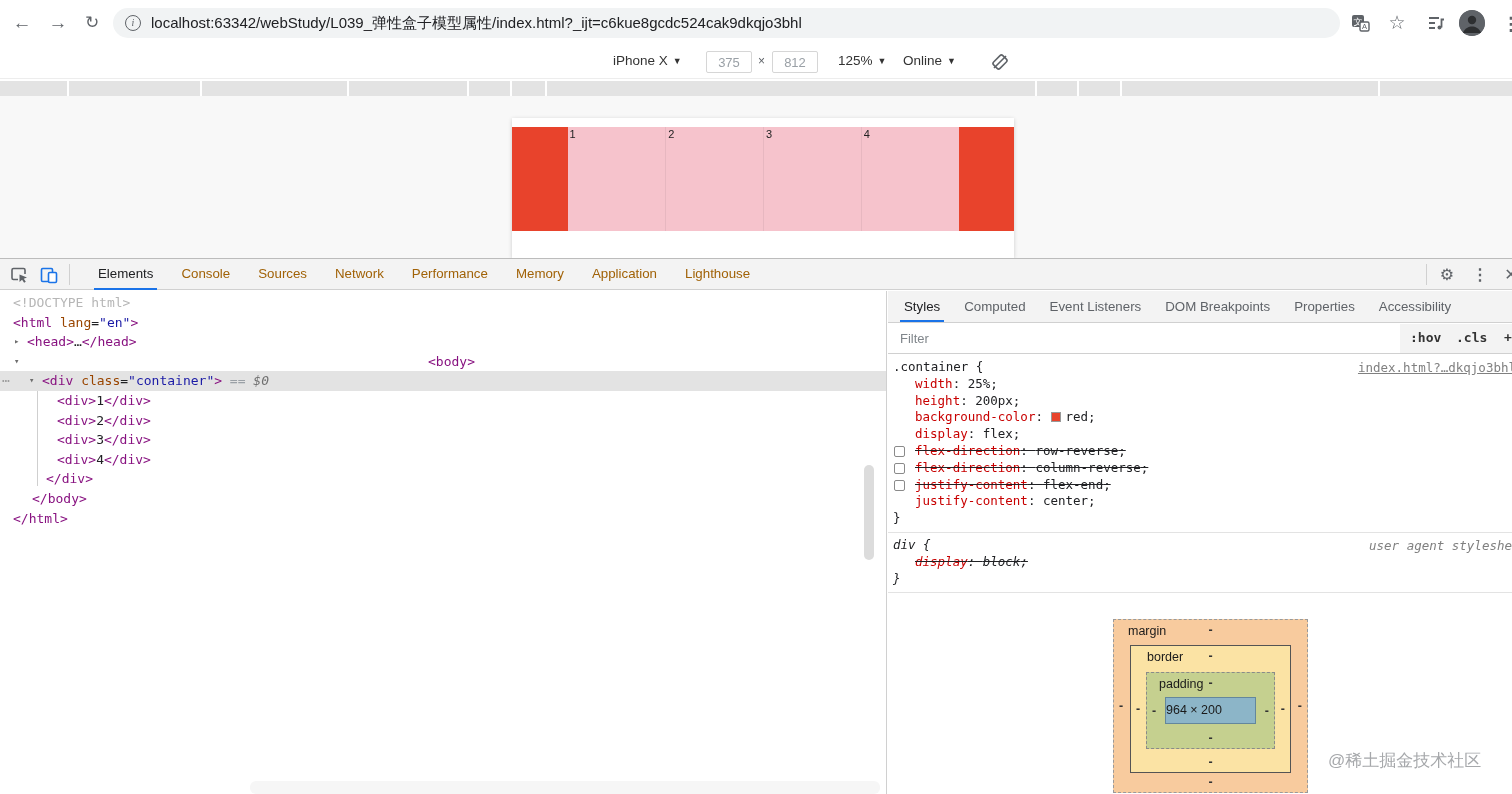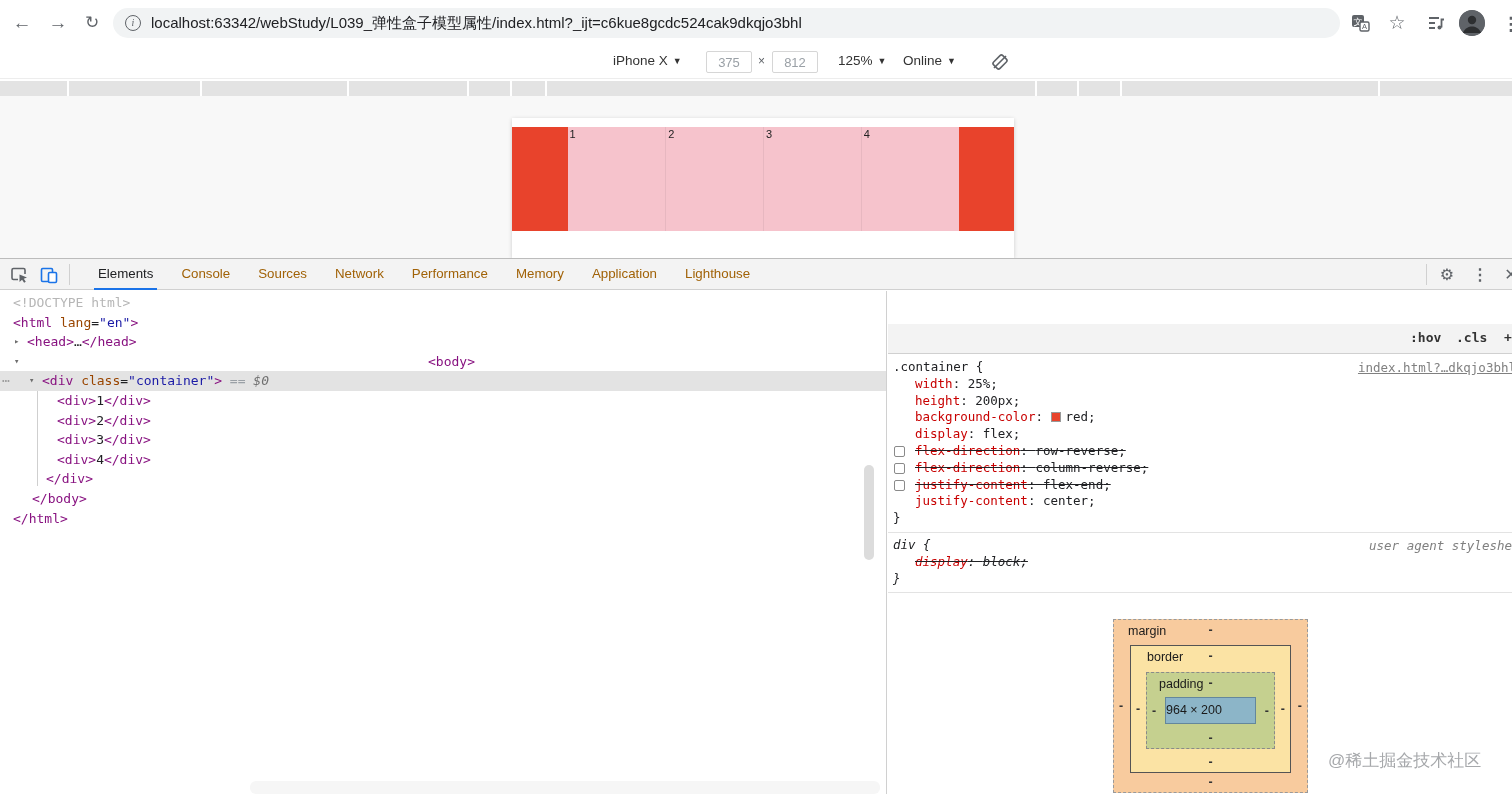--- a/index.html
+++ b/index.html
@@ -276,21 +276,30 @@
           <div class="tree-row">
             <span class="row-txt" style="padding-left: 13px;"><span class="tk-tag">&lt;/html&gt;</span></span>
           </div>
         </div>
       <div class="tree-guide"></div>
       <div class="el-scroll"></div>
       <div class="el-hscroll"></div>
     </div>
 
     <div class="dt-sidebar">
+      <div class="sb-tabs">
+          <span class="sb-tab active">Styles</span>
+          <span class="sb-tab">Computed</span>
+          <span class="sb-tab">Event Listeners</span>
+          <span class="sb-tab">DOM Breakpoints</span>
+          <span class="sb-tab">Properties</span>
+          <span class="sb-tab">Accessibility</span>
+        </div>
       <div class="filter-row">
+        <input class="filter-input" placeholder="Filter" style="">
         <span class="hovcls" style="left:522px">:hov</span>
         <span class="hovcls" style="left:568px">.cls</span>
         <span class="hovcls" style="left:616px">+</span>
       </div>
       <div class="rules">
           <div class="rule">
             <div class="rule-line sel-line"><span class="sel">.container {</span><span class="rule-src">index.html?…dkqjo3bhl</span></div>
             <div class="rule-line decl"><span class="decl-txt"><span class="css-prop">width</span><span class="css-punct">: </span><span class="css-val">25%</span><span class="css-punct">;</span></span></div>
             <div class="rule-line decl"><span class="decl-txt"><span class="css-prop">height</span><span class="css-punct">: </span><span class="css-val">200px</span><span class="css-punct">;</span></span></div>
             <div class="rule-line decl"><span class="decl-txt"><span class="css-prop">background-color</span><span class="css-punct">: </span><span class="css-swatch" style="background: rgb(232, 67, 44);"></span><span class="css-val">red</span><span class="css-punct">;</span></span></div>

